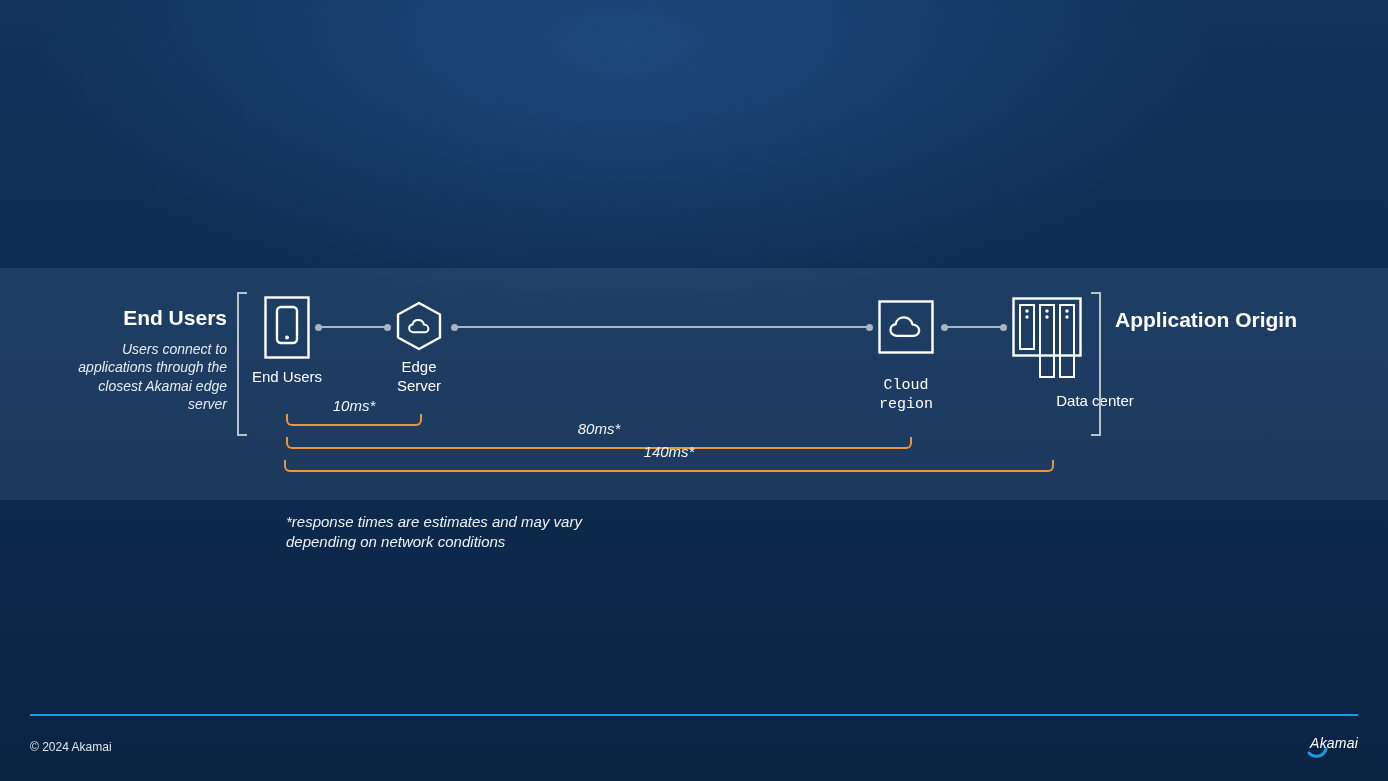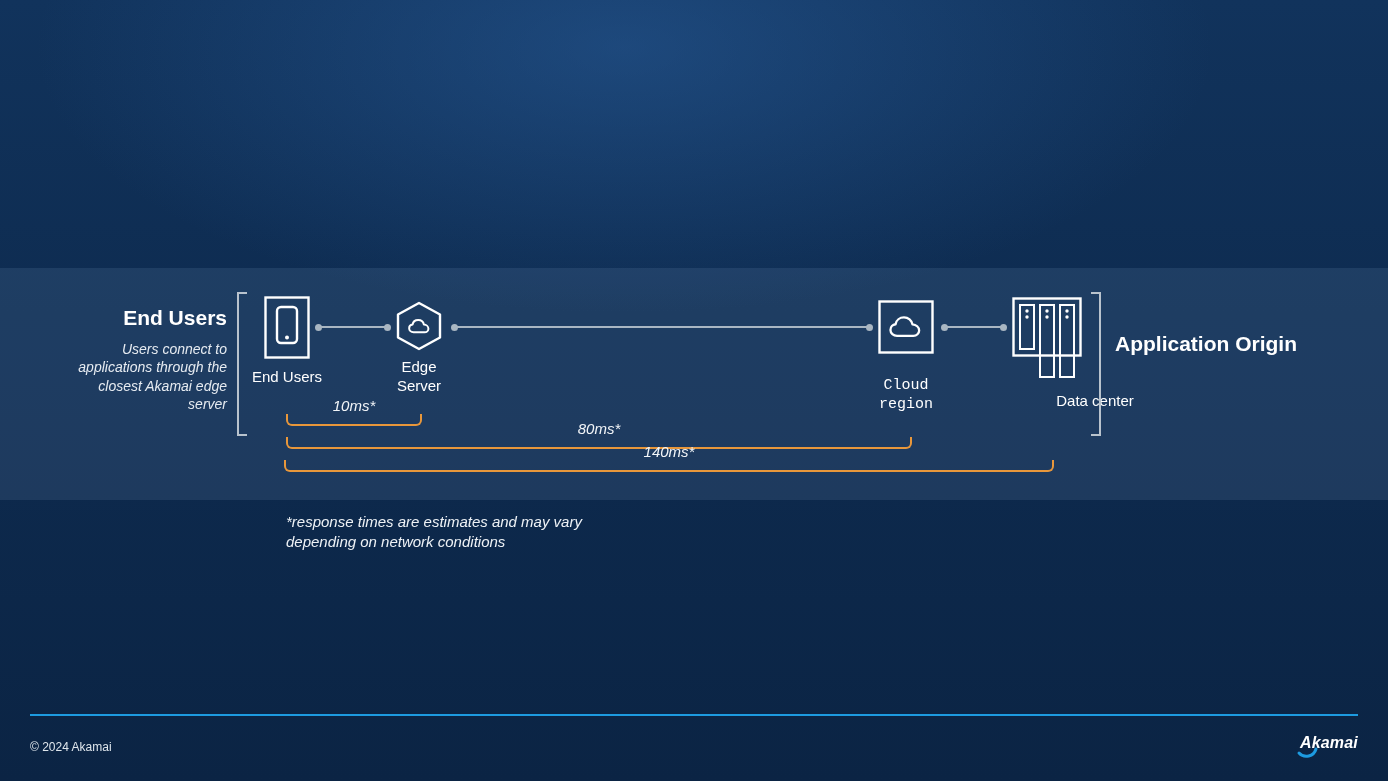--- a/index.html
+++ b/index.html
@@ -38,21 +38,20 @@
     top: 306px;
     width: 155px;
     text-align: right;
   }
   .panel-right {
     position: absolute;
     left: 1115px;
     top: 308px;
     width: 222px;
     text-align: left;
-    margin-top: 24px;
   }
   .panel-title { font-size: 21px; font-weight: 700; margin-bottom: 10px; color: #ffffff; }
   .panel-desc { font-size: 14px; font-style: italic; line-height: 1.32; color: #e6ebf1; }
   
   .bracket {
     position: absolute;
     top: 292px;
     width: 8px;
     height: 140px;
   }
@@ -140,22 +139,22 @@
   }
   .logo {
     position: absolute;
     right: 30px;
     top: 734px;
     height: 26px;
   }
   .logo-swoosh { position: absolute; left: -5px; top: 3px; }
   .logo-text {
     position: relative;
-    font-size: 16px;
-    font-weight: 700;
+    font-size: 14px;
+    font-weight: 400;
     font-style: italic;
     color: #ffffff;
     letter-spacing: 0.2px;
   }
   svg { display: block; }
 </style>
 </head>
 <body>
 
 <div class="slide">

